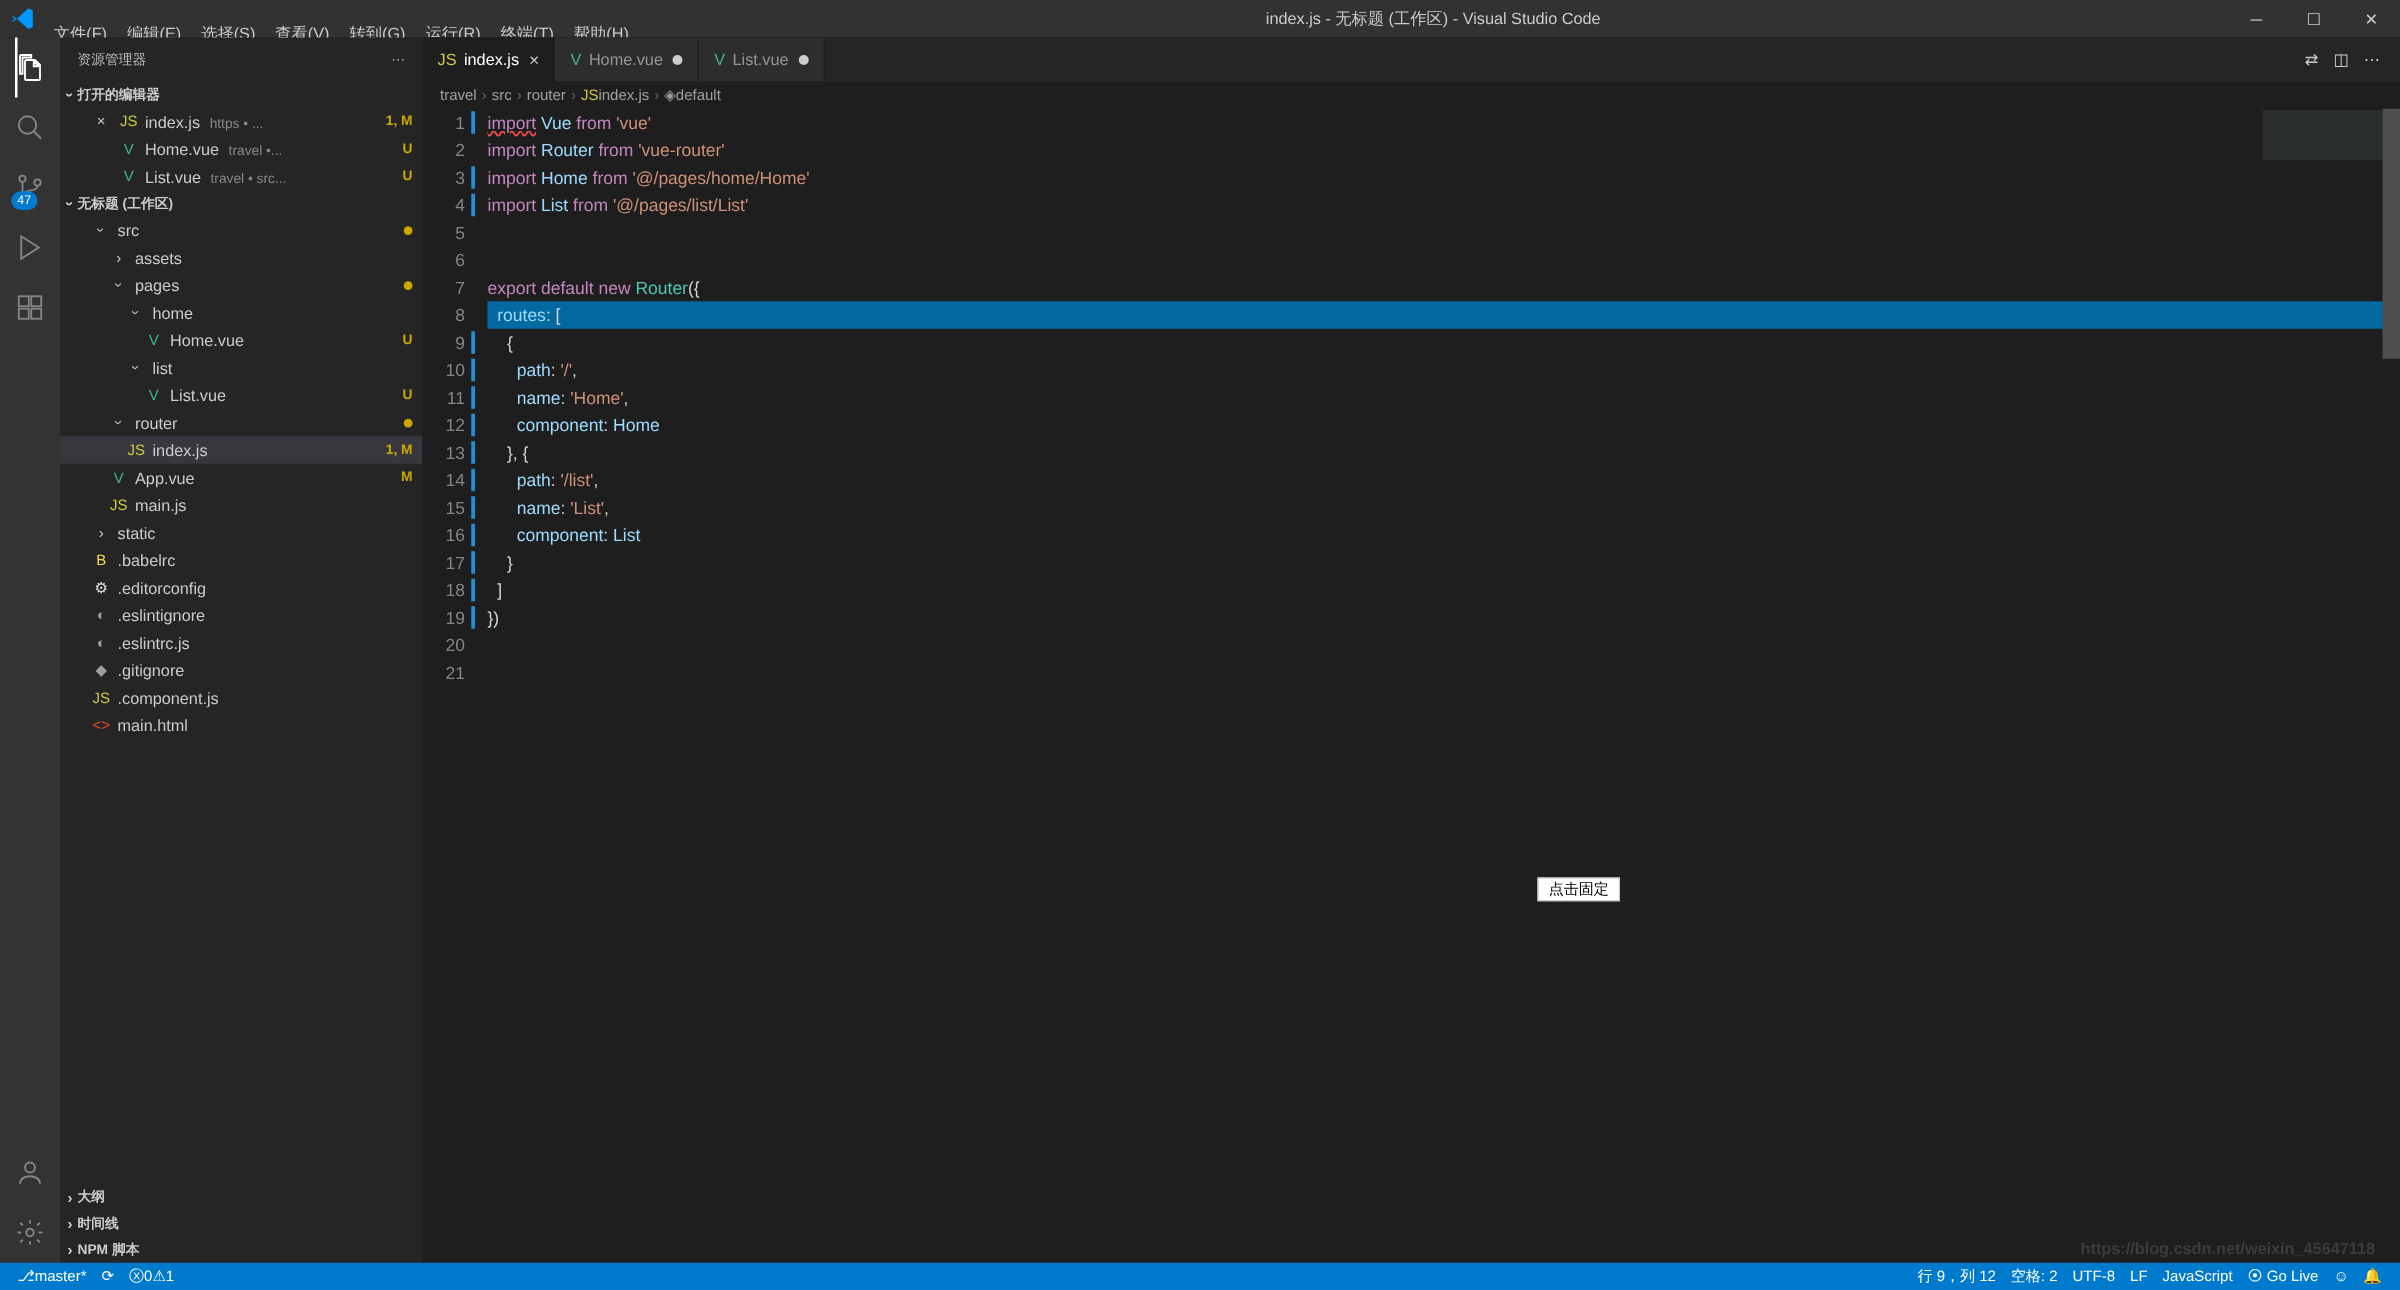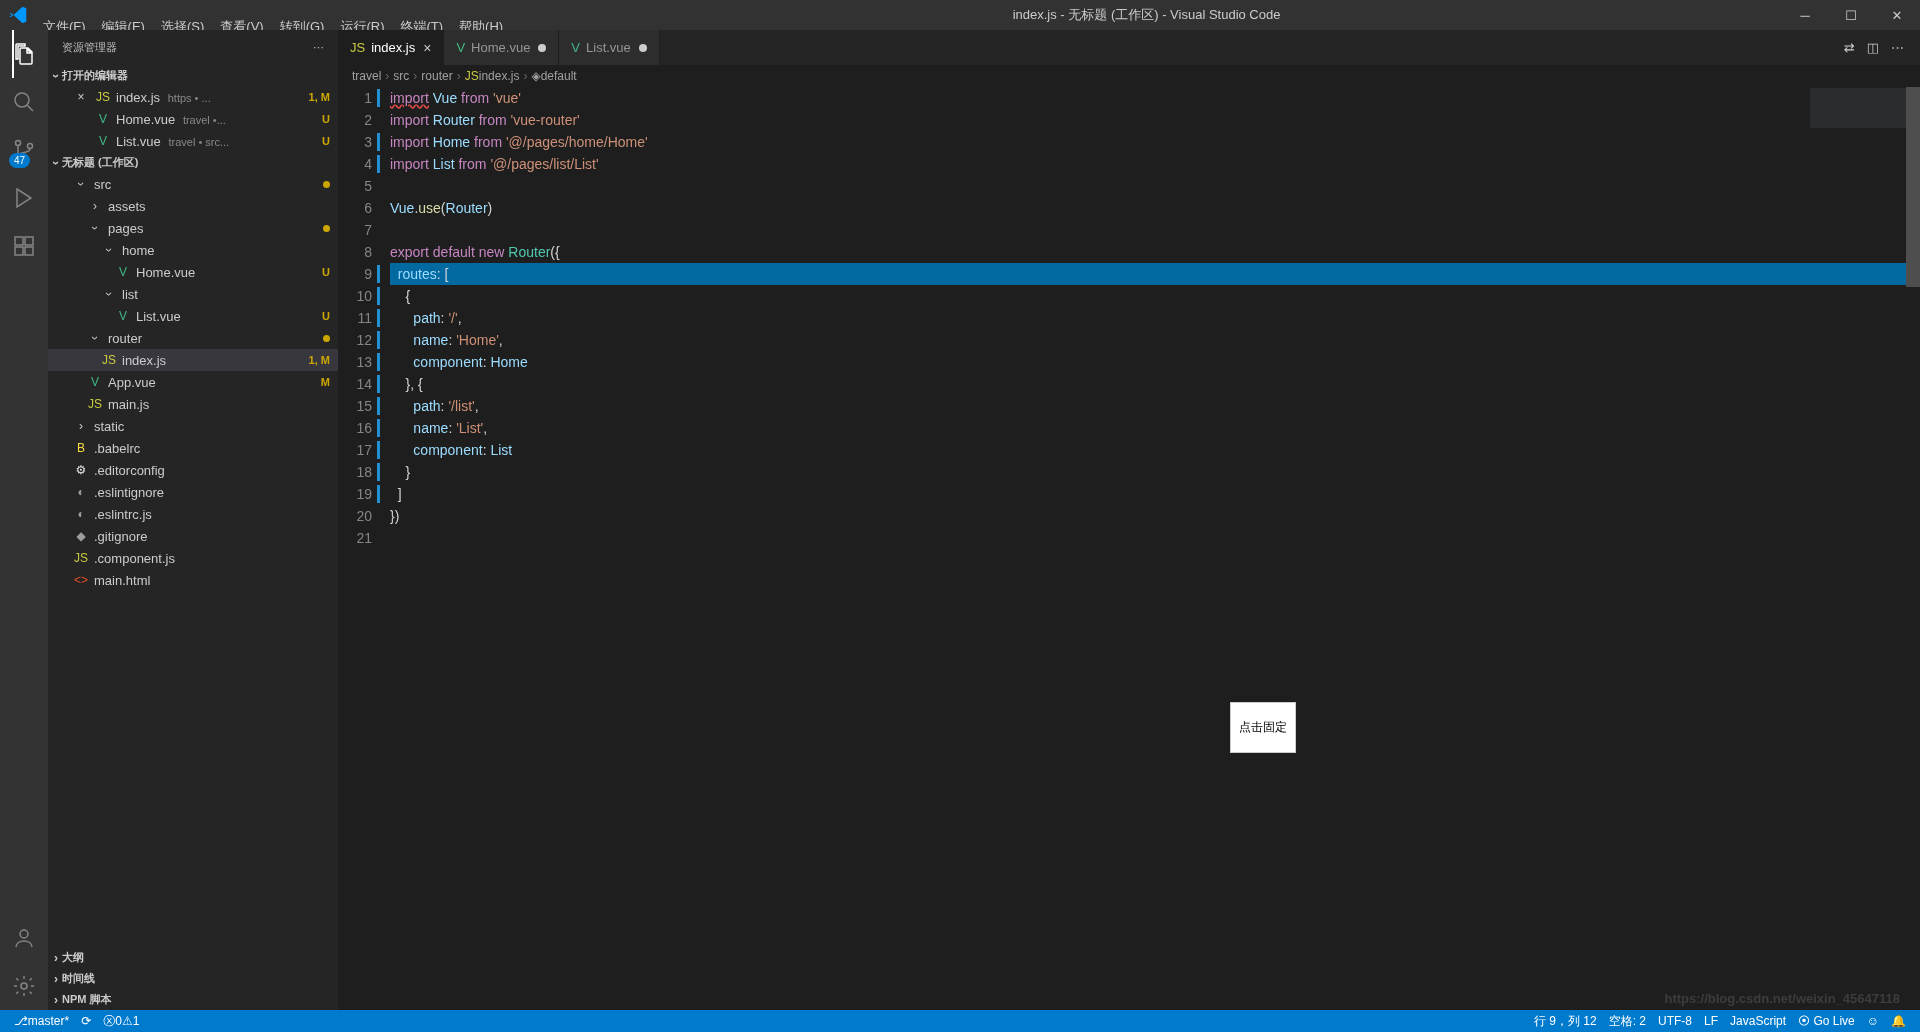--- a/index.html
+++ b/index.html
@@ -50,21 +50,21 @@
 .cl { height:22px; white-space:pre; }
 .cl.current { background:#0369a1; }
 .t-kw{color:#c586c0}.t-var{color:#9cdcfe}.t-type{color:#4ec9b0}.t-str{color:#ce9178}.t-fn{color:#dcdcaa}.t-p{color:#d4d4d4}
 .wavy{text-decoration:underline wavy #f14c4c;}
 .minimap { position:absolute; right:14px; top:58px; width:96px; height:200px; background:linear-gradient(#2a2d2e 0 20%,transparent 20%);}
 .scrollv { position:absolute; right:0; top:57px; bottom:0; width:14px; }
 .scrollv .thumb { position:absolute; top:0; width:14px; height:200px; background:#4e4e4e; }
 .statusbar { height:22px; background:#007acc; color:#fff; display:flex; align-items:center; font-size:12px; padding:0 8px;}
 .statusbar .sb-item{ padding:0 6px; display:flex; align-items:center; }
 .statusbar .spacer{flex:1}
-.tooltip { position:absolute; background:#fff; color:#000; border:1px solid #ccc; padding:16px 8px; font-size:12px; left:1230px; top:702px; }
+.tooltip { position:absolute; background:#fff; color:#000; border:1px solid #ccc; padding:0 8px; font-size:12px; left:1230px; top:702px; }
 .watermark { position:absolute; right:20px; bottom:26px; color:#5a5a5a; font-size:13px; opacity:.5;font-weight:bold;}
 svg{display:block}
 .chev-d::before{content:"›";display:inline-block;transform:rotate(90deg);}
 .chev-r::before{content:"›"}
 </style>
 </head>
 <body>
 
 <div class="titlebar">
   <div class="logo">
@@ -325,21 +325,20 @@
           <div class="ln mod">19</div>
           <div class="ln">20</div>
           <div class="ln">21</div>
         </div>
       <div class="code-lines" id="codelines">
           <div class="cl"><span class="t-kw wavy">import</span><span class="t-p"> </span><span class="t-var">Vue</span><span class="t-p"> </span><span class="t-kw">from</span><span class="t-p"> </span><span class="t-str">'vue'</span></div>
           <div class="cl"><span class="t-kw">import</span><span class="t-p"> </span><span class="t-var">Router</span><span class="t-p"> </span><span class="t-kw">from</span><span class="t-p"> </span><span class="t-str">'vue-router'</span></div>
           <div class="cl"><span class="t-kw">import</span><span class="t-p"> </span><span class="t-var">Home</span><span class="t-p"> </span><span class="t-kw">from</span><span class="t-p"> </span><span class="t-str">'@/pages/home/Home'</span></div>
           <div class="cl"><span class="t-kw">import</span><span class="t-p"> </span><span class="t-var">List</span><span class="t-p"> </span><span class="t-kw">from</span><span class="t-p"> </span><span class="t-str">'@/pages/list/List'</span></div>
           <div class="cl"></div>
-          <div class="cl"><span class="t-var">Vue</span><span class="t-p">.</span><span class="t-fn">use</span><span class="t-p">(</span><span class="t-var">Router</span><span class="t-p">)</span></div>
           <div class="cl"></div>
           <div class="cl"><span class="t-kw">export</span><span class="t-p"> </span><span class="t-kw">default</span><span class="t-p"> </span><span class="t-kw">new</span><span class="t-p"> </span><span class="t-type">Router</span><span class="t-p">({</span></div>
           <div class="cl current"><span class="t-p">  </span><span class="t-var">routes</span><span class="t-p">: [</span></div>
           <div class="cl"><span class="t-p">    {</span></div>
           <div class="cl"><span class="t-p">      </span><span class="t-var">path</span><span class="t-p">: </span><span class="t-str">'/'</span><span class="t-p">,</span></div>
           <div class="cl"><span class="t-p">      </span><span class="t-var">name</span><span class="t-p">: </span><span class="t-str">'Home'</span><span class="t-p">,</span></div>
           <div class="cl"><span class="t-p">      </span><span class="t-var">component</span><span class="t-p">: </span><span class="t-var">Home</span></div>
           <div class="cl"><span class="t-p">    }, {</span></div>
           <div class="cl"><span class="t-p">      </span><span class="t-var">path</span><span class="t-p">: </span><span class="t-str">'/list'</span><span class="t-p">,</span></div>
           <div class="cl"><span class="t-p">      </span><span class="t-var">name</span><span class="t-p">: </span><span class="t-str">'List'</span><span class="t-p">,</span></div>

